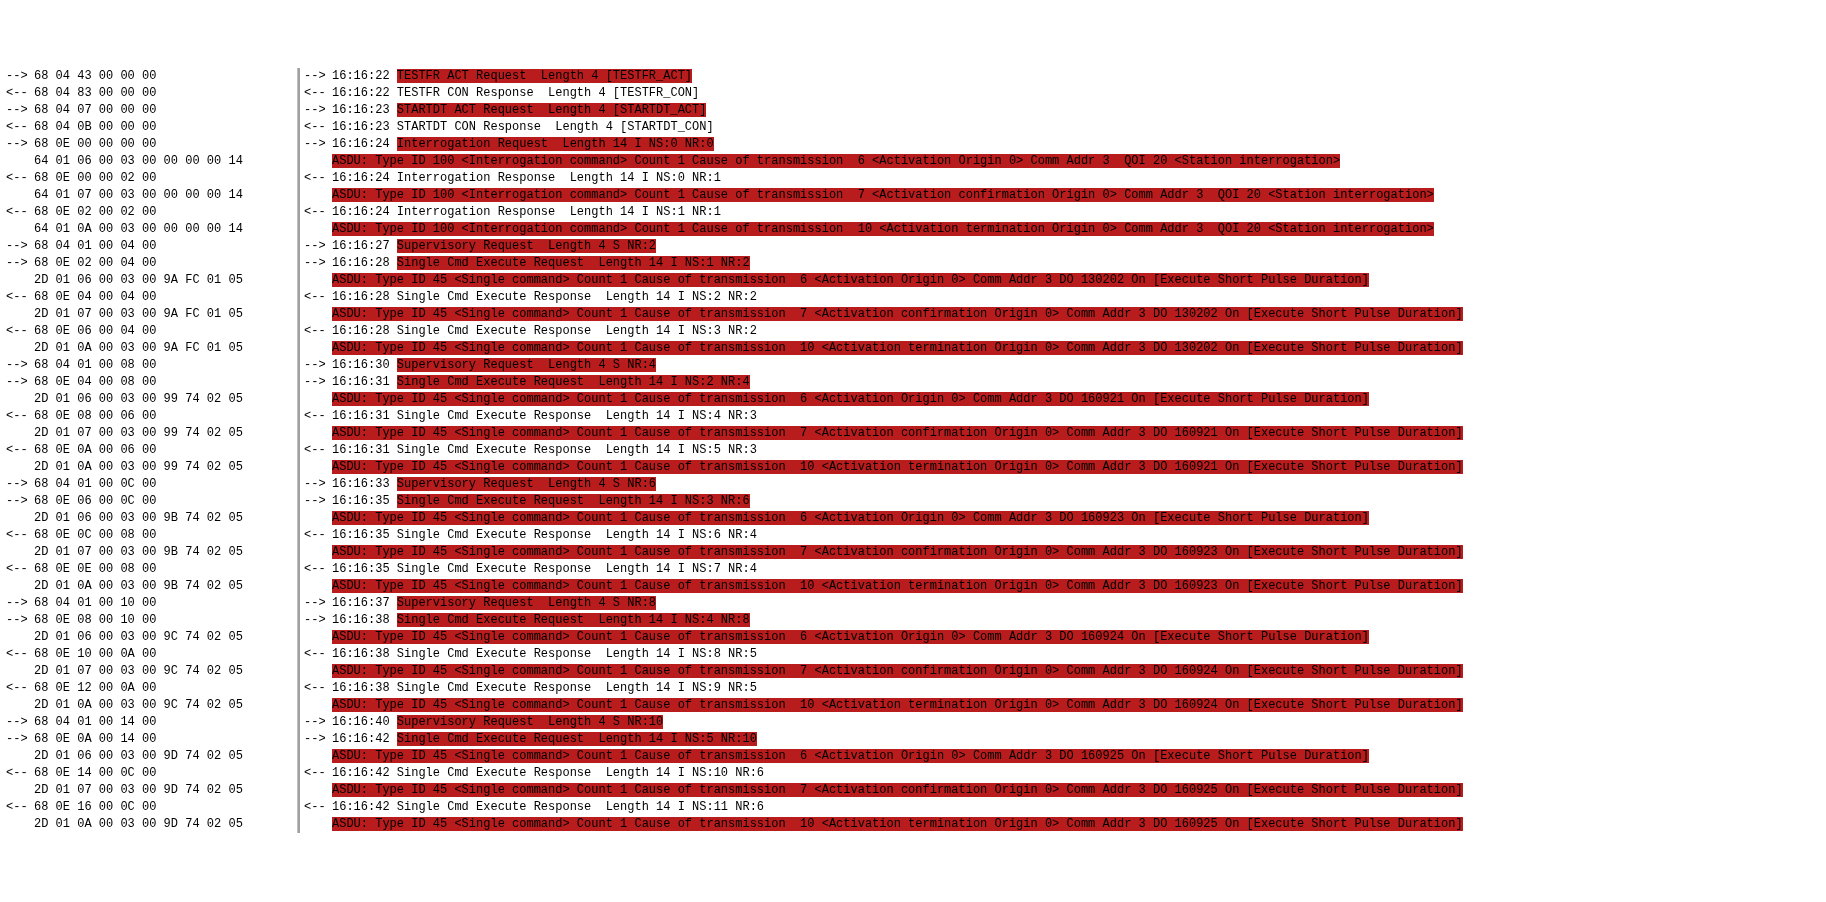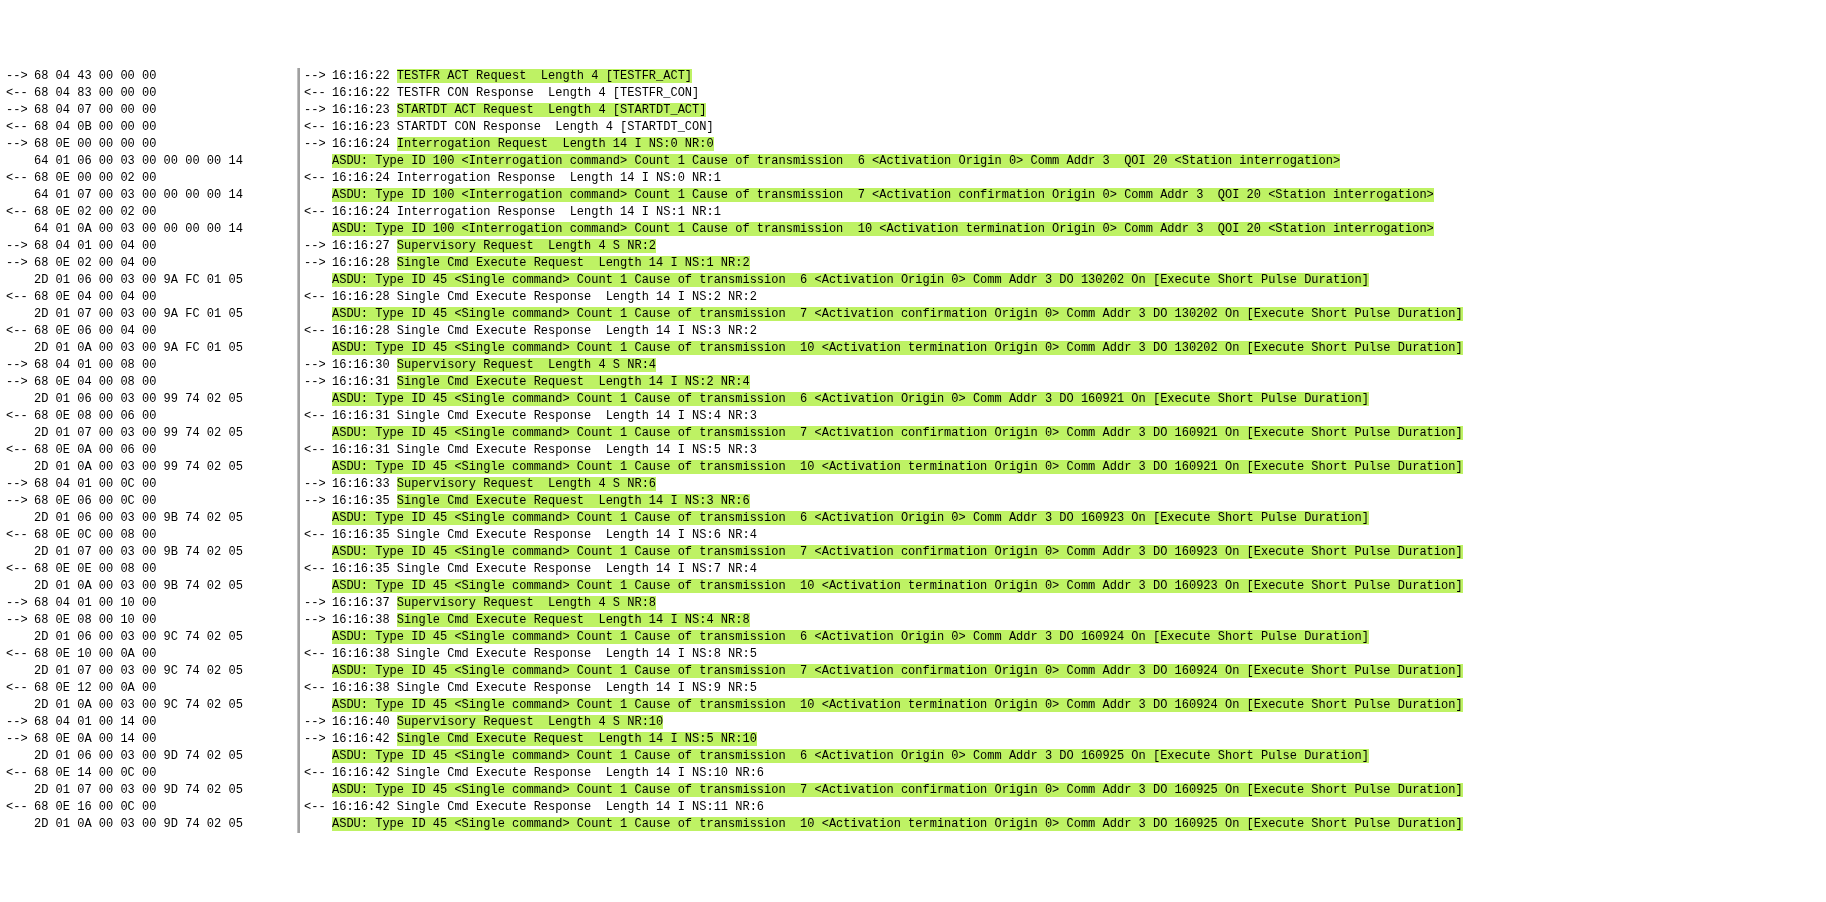--- a/index.html
+++ b/index.html
@@ -20,21 +20,21 @@
     padding-left: 6px;
     border-right: 1px solid #c0c0c0;
   }
   .col-right {
     flex: 1;
     padding-left: 4px;
     border-left: 2px solid #a0a0a0;
   }
   .row { height: 17px; }
   .hl {
-    background: #bef264;
+    background: #b91c1c;
     display: inline;
   }
   .dir { display:inline-block; width:28px; }
   .indent { display:inline-block; width:28px; }
 </style>
 </head>
 <body>
 
 
 

